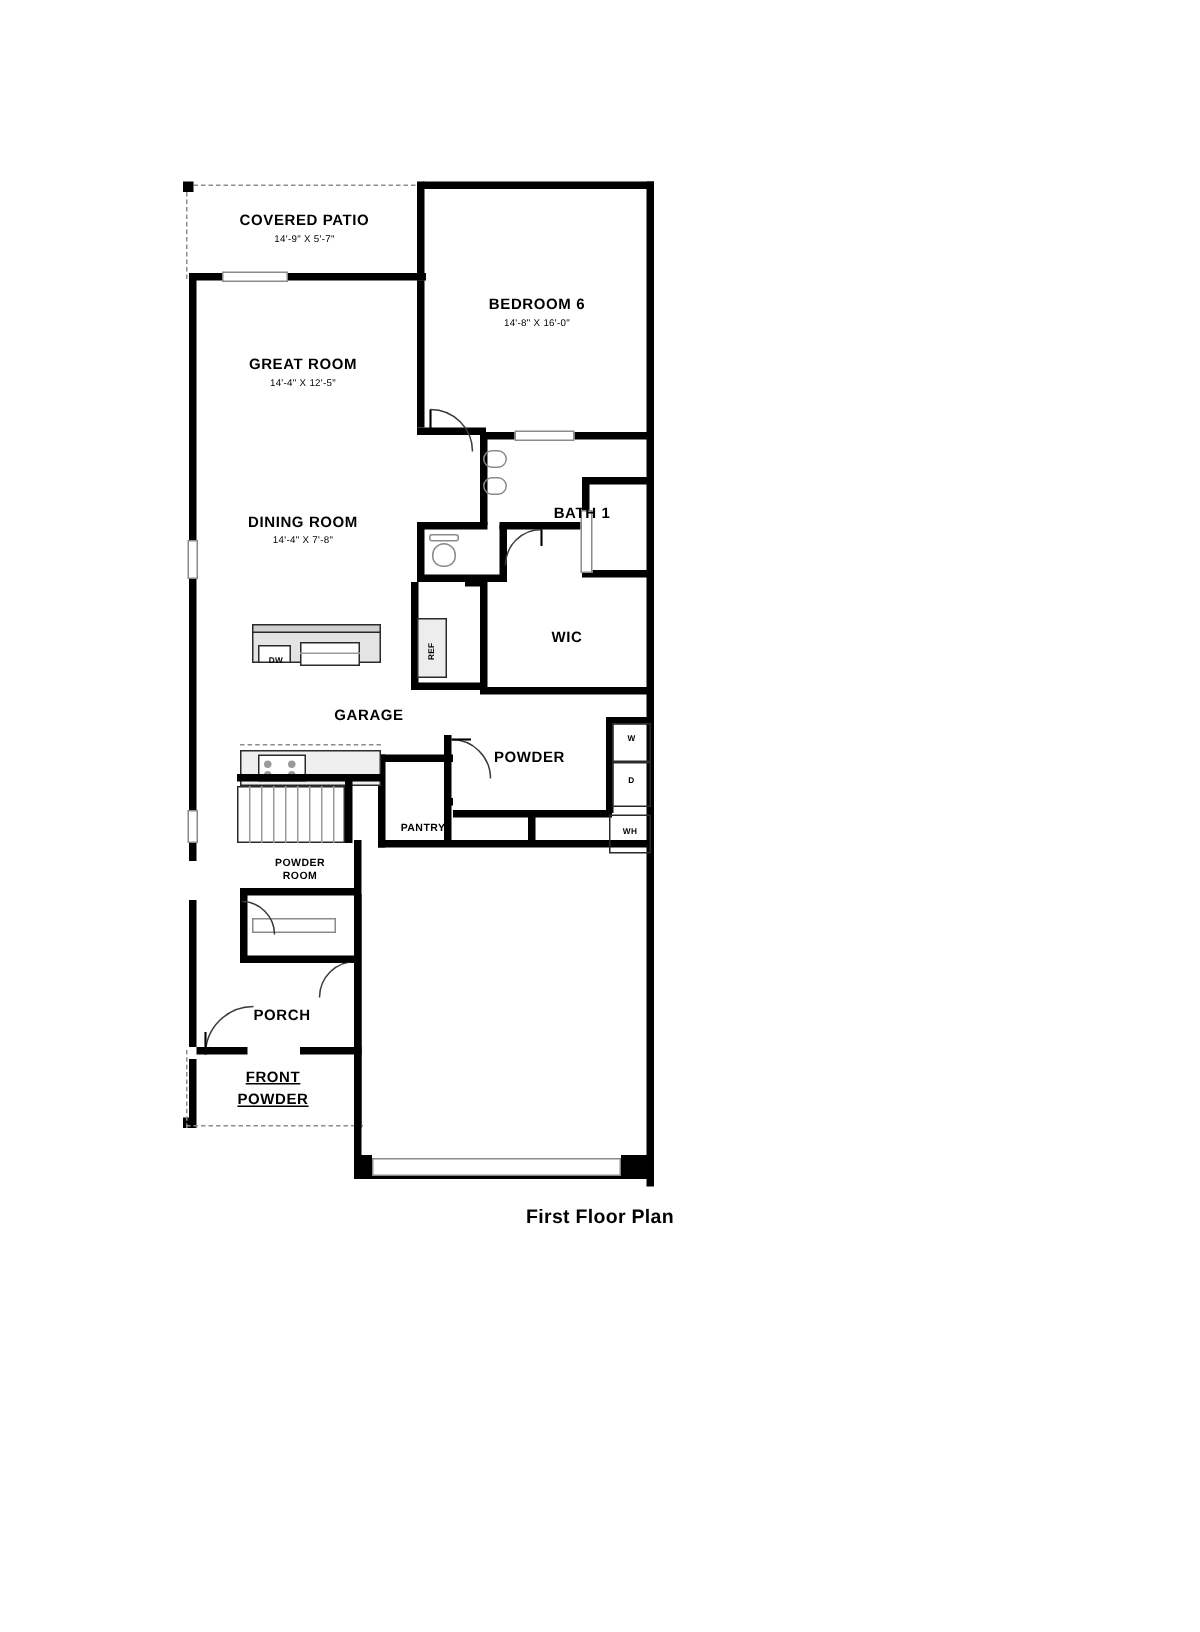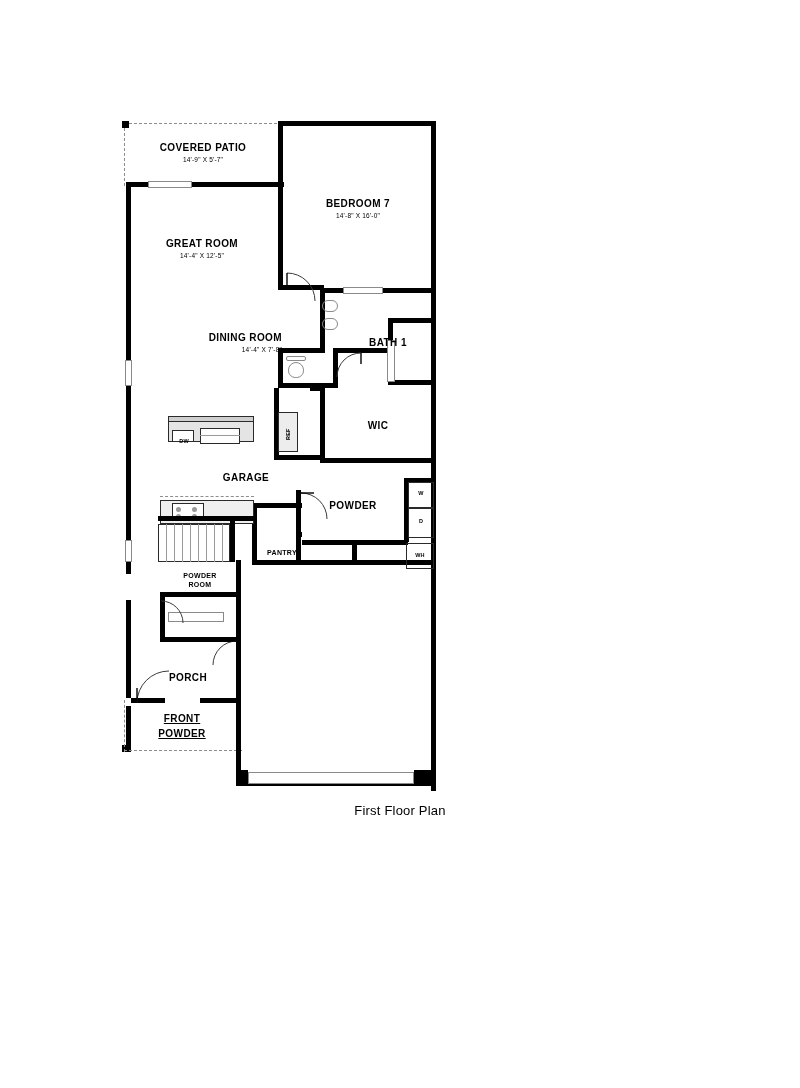--- a/index.html
+++ b/index.html
@@ -101,21 +101,21 @@
     white-space: nowrap;
   }
 
   #plan-title {
     position: absolute;
     left: 0;
     top: 803px;
     width: 800px;
     text-align: center;
     font-size: 13px;
-    font-weight: normal;
+    font-weight: bold;
     letter-spacing: 0.2px;
   }
 
   #watermark {
     position: absolute;
     left: 12px;
     top: 1015px;
     font-size: 31px;
     font-weight: bold;
     color: #2b2b2b;
@@ -293,30 +293,30 @@
   <div class="thin-light" style="left:322px; top:318px; width:16px; height:12px; border-radius:6px;"></div>
   <div class="thin-light" style="left:288px; top:362px; width:16px; height:16px; border-radius:50% 50% 45% 45%;"></div>
   <div class="thin-light" style="left:286px; top:356px; width:20px; height:5px; border-radius:2px;"></div>
 
   <div class="room-label" style="left:123px; top:142px; width:160px;">
     <span class="room-name">COVERED PATIO</span>
     <span class="room-dims">14'-9" X 5'-7"</span>
   </div>
 
   <div class="room-label" style="left:280px; top:198px; width:156px;">
-    <span class="room-name">BEDROOM 7</span>
+    <span class="room-name">BEDROOM 6</span>
     <span class="room-dims">14'-8" X 16'-0"</span>
   </div>
 
   <div class="room-label" style="left:122px; top:238px; width:160px;">
     <span class="room-name">GREAT ROOM</span>
     <span class="room-dims">14'-4" X 12'-5"</span>
   </div>
 
-  <div class="room-label" style="left:122px; top:332px; width:160px;text-align:right;">
+  <div class="room-label" style="left:122px; top:343px; width:160px;">
     <span class="room-name">DINING ROOM</span>
     <span class="room-dims">14'-4" X 7'-8"</span>
   </div>
 
   <div class="room-label" style="left:338px; top:337px; width:100px;">
     <span class="room-name">BATH 1</span>
   </div>
 
   <div class="room-label" style="left:330px; top:420px; width:96px;">
     <span class="room-name">WIC</span>

